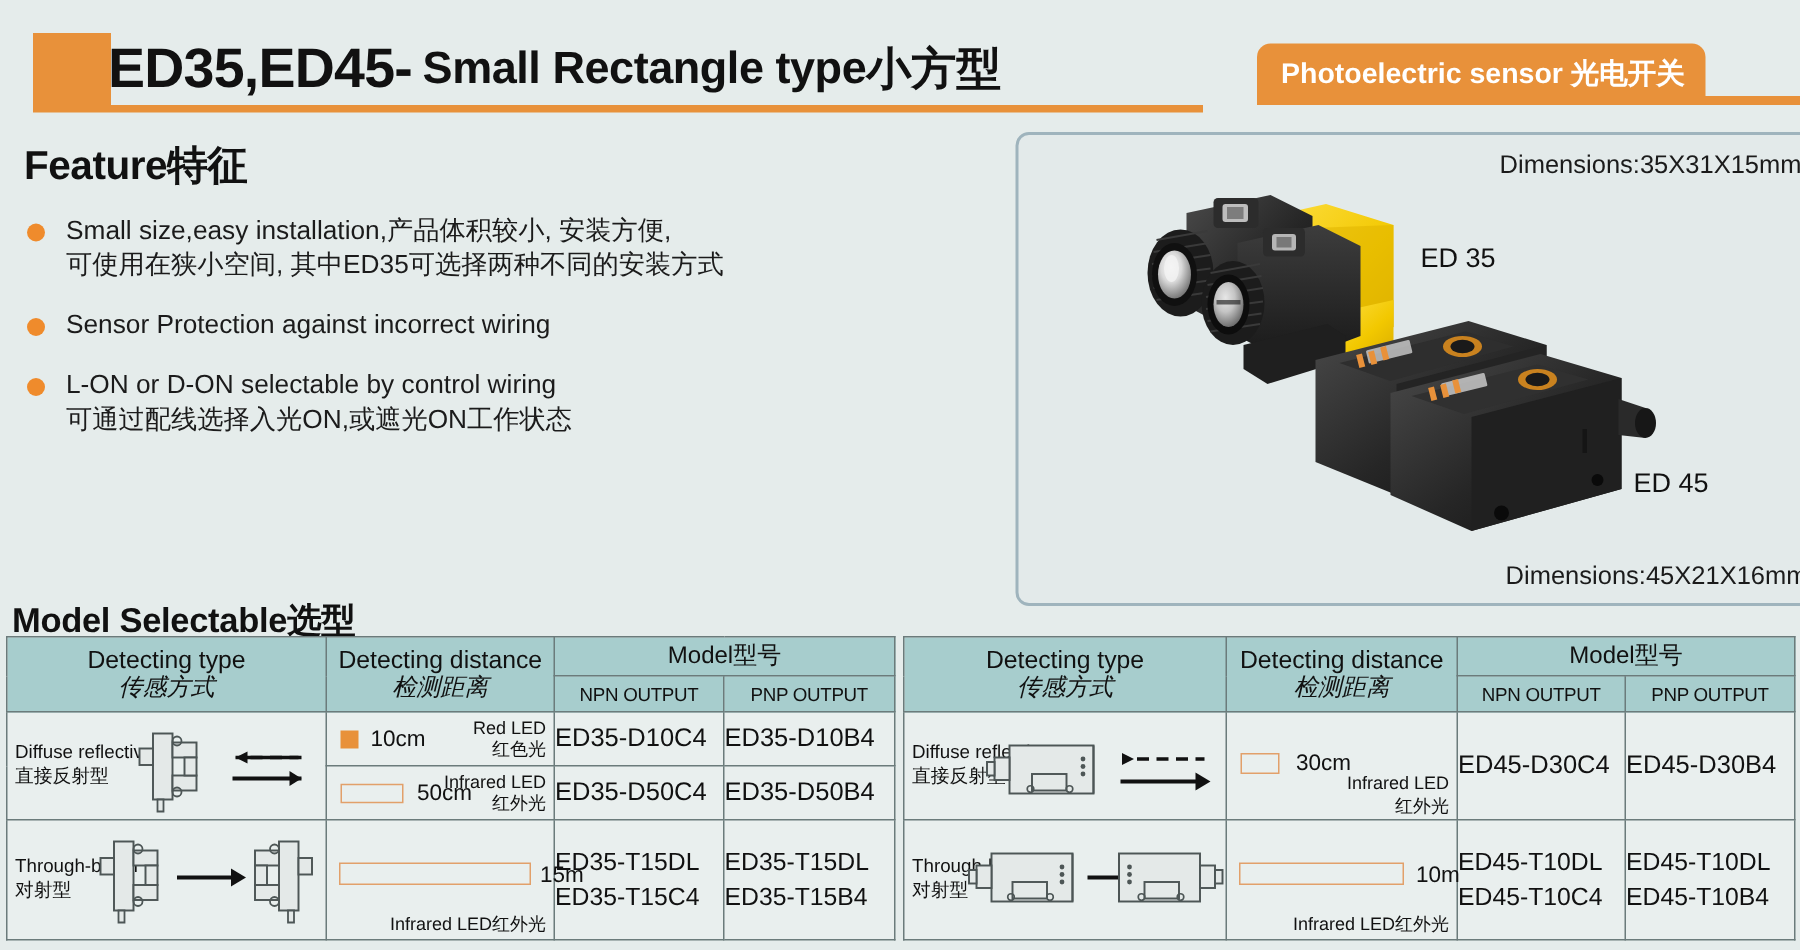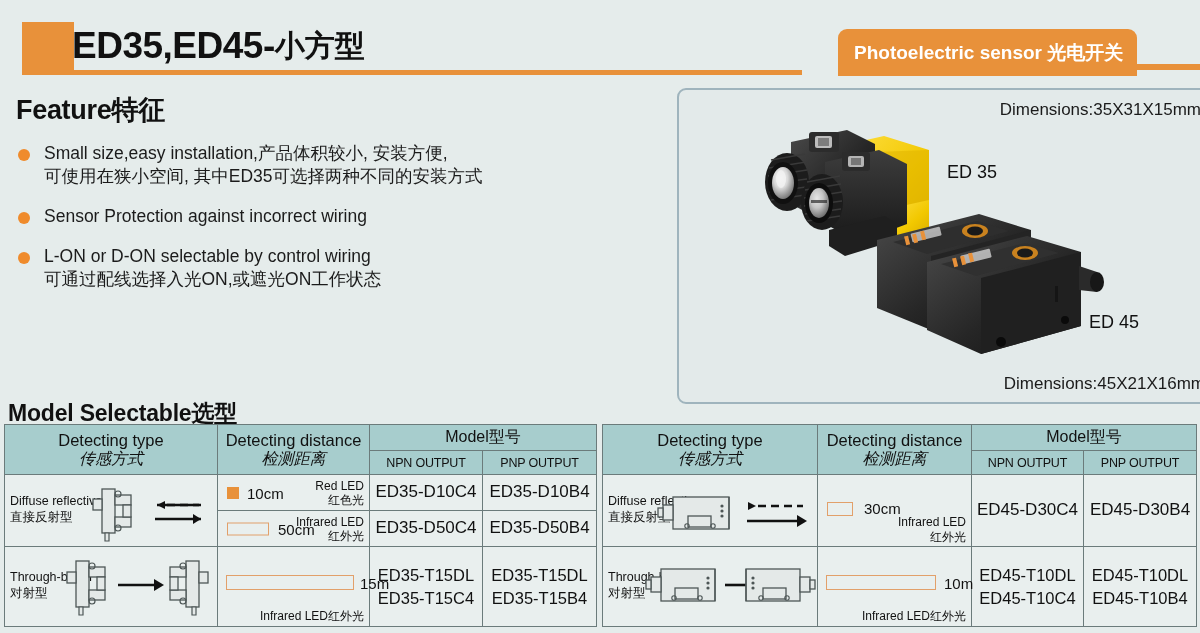--- a/index.html
+++ b/index.html
@@ -25,21 +25,21 @@
     position: absolute; left: 72px; top: 20px;
     height: 52px; display: flex; align-items: center;
     white-space: nowrap; color: #111;
   }
   .hdr-title .t1 { font-size: 37px; font-weight: bold; letter-spacing: -0.5px; }
   .hdr-title .t2 { font-size: 30px; font-weight: bold; letter-spacing: -0.3px; margin-left: 7px; }
   .hdr-title .t3 { font-size: 30px; font-weight: bold; }
 
   .hdr-badge {
     position: absolute; left: 838px; top: 29px;
-    height: 47px; background: #e8913a;
+    height: 40px; background: #e8913a;
     border-radius: 9px 9px 0 0;
     padding: 0 14px 0 16px;
     display: flex; align-items: center;
     color: #ffffff; font-size: 19px; font-weight: bold;
     white-space: nowrap;
   }
   .hdr-badge-tail {
     position: absolute; left: 838px; top: 64px;
     width: 362px; height: 6px; background: #e8913a;
   }
@@ -112,33 +112,34 @@
   .type-art { position: absolute; }
 
   td.c-dist { position: relative; padding: 0; }
   .dist-inner { position: relative; width: 100%; height: 100%; }
   .bar-solid { position: absolute; background: #e8913a; }
   .bar-open  { position: absolute; border: 1.5px solid #e2a06a; background: transparent; }
   .dist-val  { position: absolute; font-size: 15px; color: #111; white-space: nowrap; }
   .led-lbl   { position: absolute; font-size: 12px; color: #111; line-height: 1.2; text-align: right; white-space: nowrap; }
   .led-lbl.one-line { text-align: center; }
 
-  td.c-model { text-align: center; font-size: 17px; line-height: 1.35; white-space: nowrap; }
+  td.c-model { text-align: left; font-size: 17px; line-height: 1.35; white-space: nowrap; }
   td.c-model.small { font-size: 16.5px; }
 </style>
 </head>
 <body>
 
 <div id="page">
 
   <div class="header">
     <div class="hdr-orange-block"></div>
     <div class="hdr-underline"></div>
     <div class="hdr-title">
       <span class="t1">ED35,ED45-</span>
+      <span class="t2">Small Rectangle type</span>
       <span class="t3">小方型</span>
     </div>
     <div class="hdr-badge-tail"></div>
     <div class="hdr-badge">Photoelectric sensor 光电开关</div>
   </div>
 
   <div class="feature">
     <div class="feature-title">Feature特征</div>
     <div class="feat-list">
 

